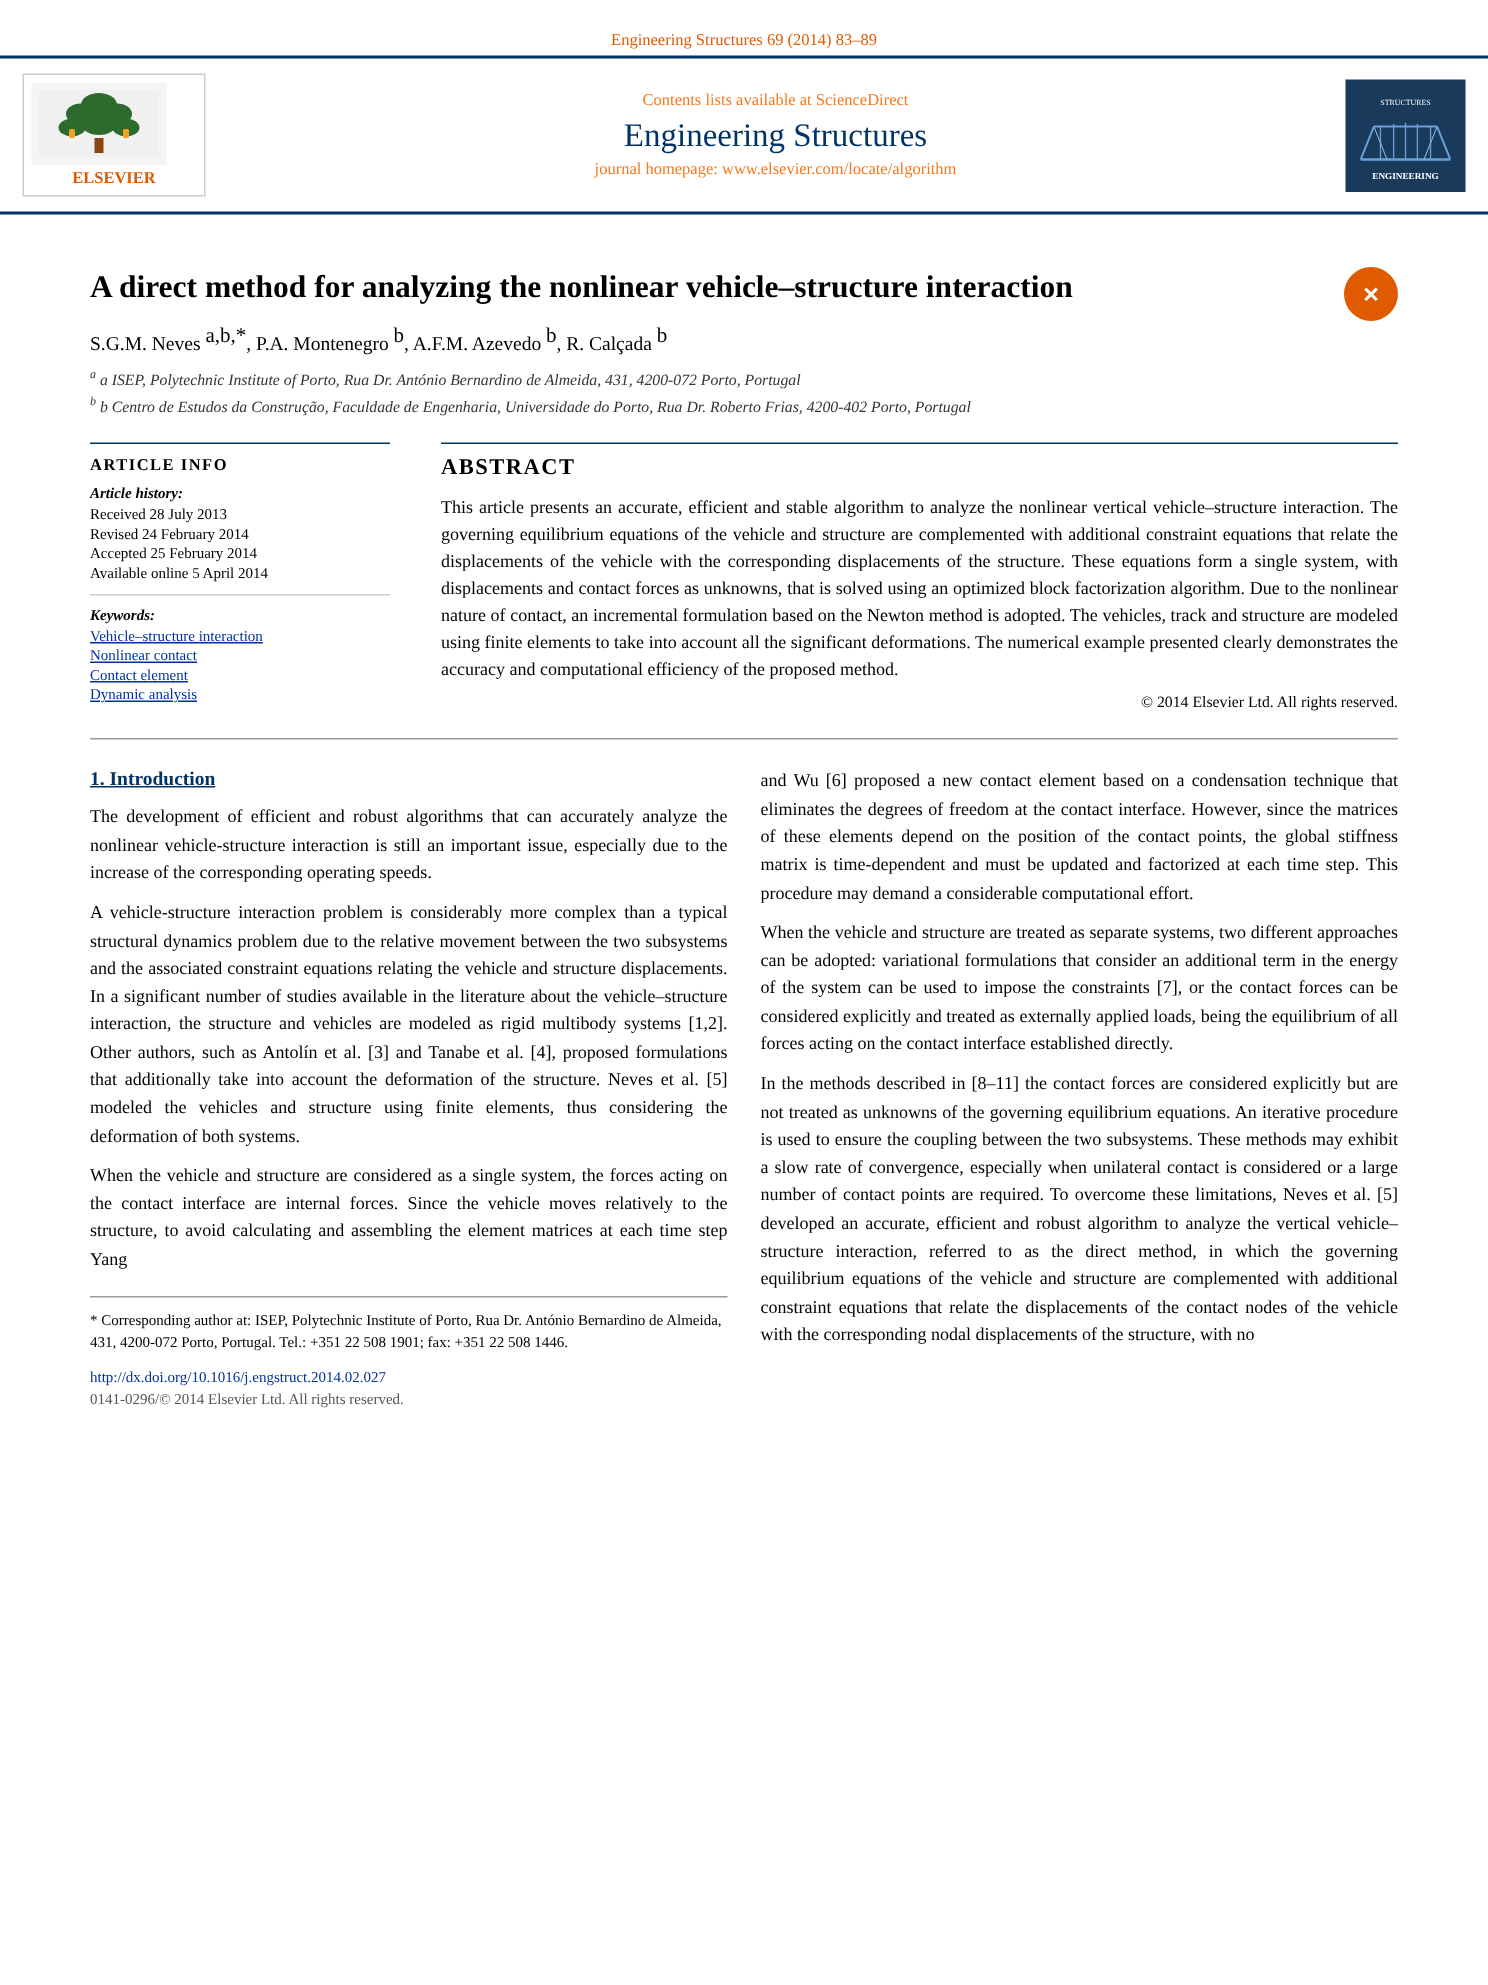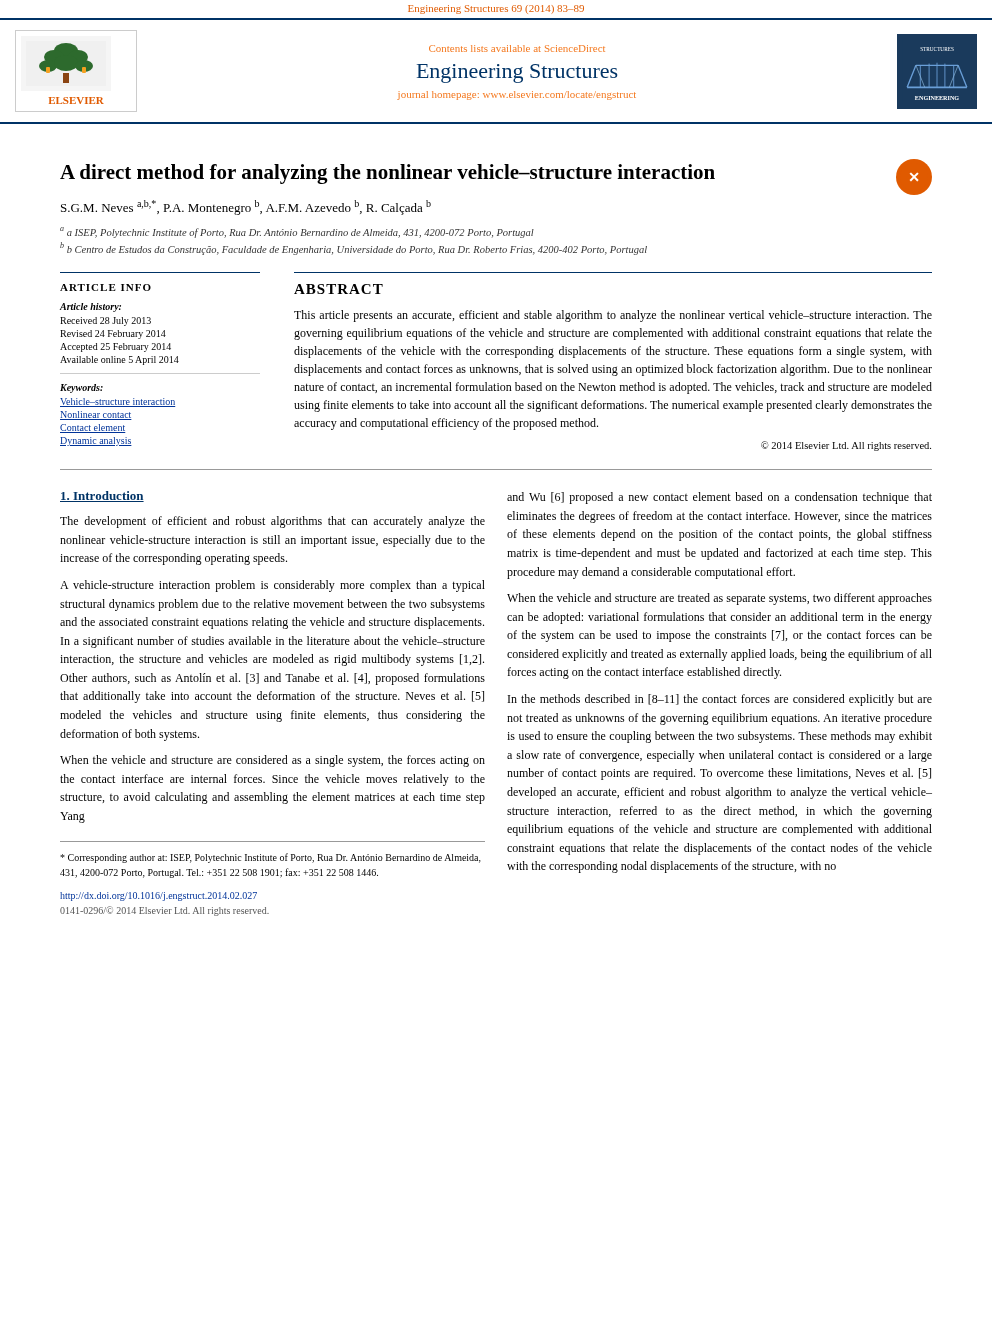--- a/index.html
+++ b/index.html
@@ -6,21 +6,21 @@
     body {
       font-family: "Times New Roman", Times, serif;
       background: #fff;
       width: 992px;
       min-height: 1323px;
       font-size: 13px;
       color: #000;
     }
     .top-bar {
       text-align: center;
-      padding: 2px 0 4px;
+      padding: 21px 0 4px;
       font-size: 11px;
       color: #e05a00;
       border-bottom: none;
     }
     .journal-header {
       display: flex;
       align-items: center;
       border-top: 2px solid #003366;
       border-bottom: 2px solid #003366;
       padding: 10px 15px;
@@ -121,21 +121,21 @@
       font-size: 14px;
       font-weight: bold;
       margin-left: 10px;
     }
     .authors {
       font-size: 13px;
       margin-bottom: 6px;
       color: #000;
     }
     .authors sup {
-      font-size: 10px;
+      font-size: 14px;
     }
     .affiliations {
       font-size: 10.5px;
       color: #333;
       font-style: italic;
       margin-bottom: 10px;
       line-height: 1.5;
     }
     .affiliations sup {
       font-size: 8px;
@@ -282,21 +282,21 @@
       <div class="elsevier-text">ELSEVIER</div>
     </div>
   </div>
 
   <div class="journal-center">
     <div class="sciencedirect-link">
       <span>Contents lists available at </span><span style="color:#f47920;">ScienceDirect</span>
     </div>
     <div class="journal-title">Engineering Structures</div>
     <div class="journal-homepage">
-      <span>journal homepage: </span><span style="color:#f47920;">www.elsevier.com/locate/engstruct</span>
+      <span>journal homepage: </span><span style="color:#f47920;">www.elsevier.com/locate/algorithm</span>
     </div>
   </div>
 
   <div class="eng-struct-logo">
     <div class="eng-struct-logo-box">
       <svg width="78" height="74" viewBox="0 0 78 74">
         <rect width="78" height="74" fill="#1a3a5c"></rect>
 
         <line x1="5" y1="55" x2="73" y2="55" stroke="#6a9fd8" stroke-width="2"></line>
         <line x1="5" y1="55" x2="15" y2="30" stroke="#6a9fd8" stroke-width="1.5"></line>

